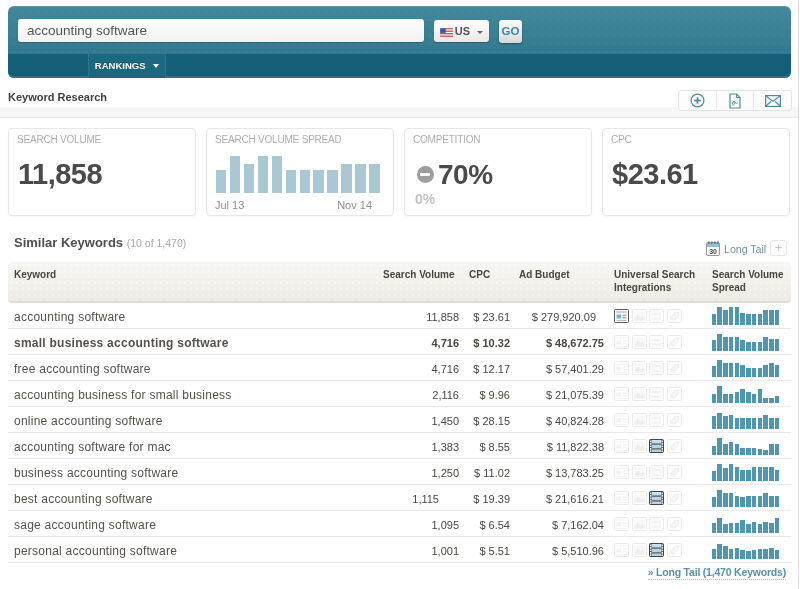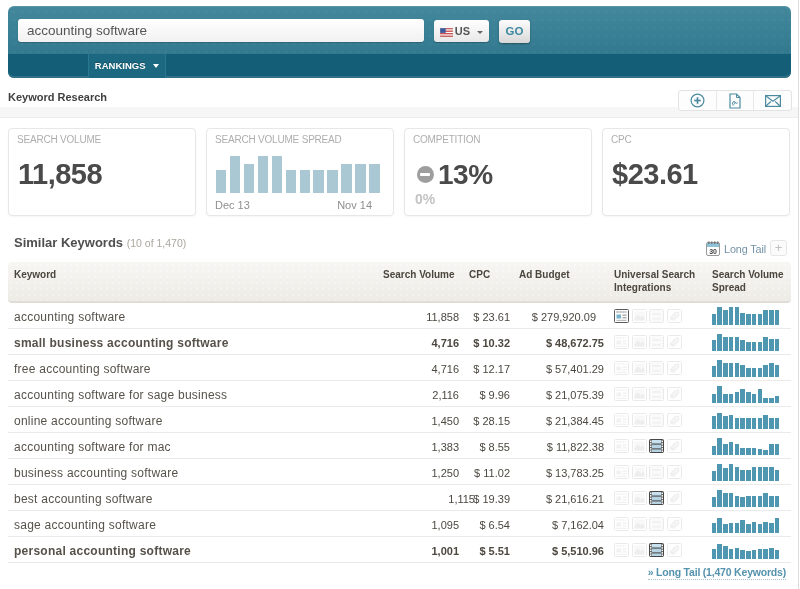--- a/index.html
+++ b/index.html
@@ -31,21 +31,21 @@
 #searchbox { position:absolute; left:10px; top:13px; width:406px; height:23px; background:linear-gradient(#fff,#f1f1f1);
   border-radius:3px; box-shadow:0 1px 1px rgba(0,0,0,0.2); font-size:13.5px; color:#555;
   line-height:23px; padding-left:9px; }
 #usbtn { position:absolute; left:426px; top:14px; width:55px; height:22px;
   background:linear-gradient(#fff, #e8e8e8); border-radius:3px;
   box-shadow:0 1px 1px rgba(0,0,0,0.25); font-size:11px; font-weight:bold; color:#555;
   line-height:22px; text-align:center; }
 #usbtn .caret { display:inline-block; width:0; height:0; border-left:3px solid transparent;
   border-right:3px solid transparent; border-top:3.5px solid #666; margin-left:4px; vertical-align:middle; }
 #usbtn svg { vertical-align:-2px; margin-right:2px; }
-#gobtn { position:absolute; left:491px; top:14px; width:31px; height:23px;
+#gobtn { position:absolute; left:491px; top:14px; width:23px; height:23px;
   background:linear-gradient(#fcfcfc, #d8d8d8); border-radius:3px;
   box-shadow:0 1px 2px rgba(0,0,0,0.35); font-size:11.5px; font-weight:bold; color:#3c88a0;
   line-height:23px; text-align:center; }
 
 
 #kr { position:absolute; left:8px; top:91px; font-size:11px; font-weight:bold; color:#3f3f3f; }
 #band { position:absolute; left:0; top:107px; width:798px; height:11px; background:#f6f6f6;
   border-bottom:1px solid #ececec; }
 #icongrp { position:absolute; left:678px; top:90px; width:114px; height:21px;
   background:#fdfdfd; border:1px solid #e3e3e3; border-radius:3px; display:flex; }
@@ -157,28 +157,28 @@
         <div class="bbar" style="left:36.84px;width:10.45px;height:29.5px;"></div>
         <div class="bbar" style="left:50.76px;width:10.45px;height:37px;"></div>
         <div class="bbar" style="left:64.68px;width:10.45px;height:37px;"></div>
         <div class="bbar" style="left:78.60px;width:10.45px;height:23px;"></div>
         <div class="bbar" style="left:92.52px;width:10.45px;height:23px;"></div>
         <div class="bbar" style="left:106.44px;width:10.45px;height:23px;"></div>
         <div class="bbar" style="left:120.36px;width:10.45px;height:23px;"></div>
         <div class="bbar" style="left:134.28px;width:10.45px;height:29.5px;"></div>
         <div class="bbar" style="left:148.20px;width:10.45px;height:29.5px;"></div>
         <div class="bbar" style="left:162.12px;width:10.45px;height:29.5px;"></div>
-        <span class="dl">Dec 13</span>
+        <span class="dl">Jul 13</span>
         <span class="dr">Nov 14</span>
       </div>
   </div>
   <div class="mbox" style="left:404px;">
     <div class="lbl">COMPETITION</div>
     <div id="comp-circle"></div>
-    <div id="comp-pct">13%</div>
+    <div id="comp-pct">70%</div>
     <div id="comp-zero">0%</div>
   </div>
   <div class="mbox" style="left:602px;">
     <div class="lbl">CPC</div>
     <div class="big">$23.61</div>
   </div>
 
   <div id="sk">Similar Keywords <small>(10 of 1,470)</small></div>
   <div id="lt"><svg width="14" height="15" viewBox="0 0 14 15">
         <rect x="0.5" y="1.5" width="13" height="13" rx="1.5" fill="#fff" stroke="#999"></rect>
@@ -349,21 +349,21 @@
       <div class="mbar" style="left:726.50px;width:4.7px;height:13.5px;"></div>
       <div class="mbar" style="left:732.25px;width:4.7px;height:11.5px;"></div>
       <div class="mbar" style="left:738.00px;width:4.7px;height:8.5px;"></div>
       <div class="mbar" style="left:743.75px;width:4.7px;height:8.5px;"></div>
       <div class="mbar" style="left:749.50px;width:4.7px;height:9px;"></div>
       <div class="mbar" style="left:755.25px;width:4.7px;height:11.5px;"></div>
       <div class="mbar" style="left:761.00px;width:4.7px;height:13.5px;"></div>
       <div class="mbar" style="left:766.75px;width:4.7px;height:11.5px;"></div>
 </div>
 <div class="trow" style="top:381px;">
-<span class="kw">accounting software for sage business</span>
+<span class="kw">accounting business for small business</span>
 <span class="num" style="right:332px;">2,116</span>
 <span class="num" style="right:281px;">$ 9.96</span>
 <span class="num" style="right:187px;">$ 21,075.39</span>
 <div class="uicon" style="left:606.0px;"><svg width="15" height="14" viewBox="0 0 15 14" opacity="0.4">
 <rect x="0.5" y="0.5" width="14" height="13" rx="1" fill="#fff" stroke="#ccc"></rect>
 <line x1="2.5" y1="3" x2="12.5" y2="3" stroke="#ccc" stroke-width="1" stroke-dasharray="2 1"></line>
 <rect x="2.5" y="5.5" width="4.5" height="4" fill="#ddd"></rect>
 <rect x="8.5" y="5.5" width="4" height="1.4" fill="#ddd"></rect>
 <rect x="8.5" y="8" width="4" height="1.4" fill="#ddd"></rect>
 <rect x="2.5" y="10.8" width="10" height="1.2" fill="#ddd"></rect>
@@ -403,21 +403,21 @@
       <div class="mbar" style="left:743.75px;width:4.7px;height:9px;"></div>
       <div class="mbar" style="left:749.50px;width:4.7px;height:14px;"></div>
       <div class="mbar" style="left:755.25px;width:4.7px;height:4.7px;"></div>
       <div class="mbar" style="left:761.00px;width:4.7px;height:4.7px;"></div>
       <div class="mbar" style="left:766.75px;width:4.7px;height:7px;"></div>
 </div>
 <div class="trow" style="top:407px;">
 <span class="kw">online accounting software</span>
 <span class="num" style="right:332px;">1,450</span>
 <span class="num" style="right:281px;">$ 28.15</span>
-<span class="num" style="right:187px;">$ 21,384.45</span>
+<span class="num" style="right:187px;">$ 40,824.28</span>
 <div class="uicon" style="left:606.0px;"><svg width="15" height="14" viewBox="0 0 15 14" opacity="0.4">
 <rect x="0.5" y="0.5" width="14" height="13" rx="1" fill="#fff" stroke="#ccc"></rect>
 <line x1="2.5" y1="3" x2="12.5" y2="3" stroke="#ccc" stroke-width="1" stroke-dasharray="2 1"></line>
 <rect x="2.5" y="5.5" width="4.5" height="4" fill="#ddd"></rect>
 <rect x="8.5" y="5.5" width="4" height="1.4" fill="#ddd"></rect>
 <rect x="8.5" y="8" width="4" height="1.4" fill="#ddd"></rect>
 <rect x="2.5" y="10.8" width="10" height="1.2" fill="#ddd"></rect>
 </svg></div>
       <div class="uicon" style="left:623.5px;"><svg width="15" height="14" viewBox="0 0 15 14" opacity="0.4">
 <rect x="0.5" y="0.5" width="14" height="13" rx="1" fill="#fff" stroke="#ccc"></rect>
@@ -557,21 +557,21 @@
       <div class="mbar" style="left:732.25px;width:4.7px;height:10.3px;"></div>
       <div class="mbar" style="left:738.00px;width:4.7px;height:10.3px;"></div>
       <div class="mbar" style="left:743.75px;width:4.7px;height:13.3px;"></div>
       <div class="mbar" style="left:749.50px;width:4.7px;height:13.5px;"></div>
       <div class="mbar" style="left:755.25px;width:4.7px;height:13.5px;"></div>
       <div class="mbar" style="left:761.00px;width:4.7px;height:13.5px;"></div>
       <div class="mbar" style="left:766.75px;width:4.7px;height:10.3px;"></div>
 </div>
 <div class="trow" style="top:485px;">
 <span class="kw">best accounting software</span>
-<span class="num" style="right:316px;">1,115</span>
+<span class="num" style="right:352px;">1,115</span>
 <span class="num" style="right:281px;">$ 19.39</span>
 <span class="num" style="right:187px;">$ 21,616.21</span>
 <div class="uicon" style="left:606.0px;"><svg width="15" height="14" viewBox="0 0 15 14" opacity="0.4">
 <rect x="0.5" y="0.5" width="14" height="13" rx="1" fill="#fff" stroke="#ccc"></rect>
 <line x1="2.5" y1="3" x2="12.5" y2="3" stroke="#ccc" stroke-width="1" stroke-dasharray="2 1"></line>
 <rect x="2.5" y="5.5" width="4.5" height="4" fill="#ddd"></rect>
 <rect x="8.5" y="5.5" width="4" height="1.4" fill="#ddd"></rect>
 <rect x="8.5" y="8" width="4" height="1.4" fill="#ddd"></rect>
 <rect x="2.5" y="10.8" width="10" height="1.2" fill="#ddd"></rect>
 </svg></div>
@@ -660,21 +660,21 @@
       <div class="mbar" style="left:720.75px;width:4.7px;height:9.8px;"></div>
       <div class="mbar" style="left:726.50px;width:4.7px;height:9.8px;"></div>
       <div class="mbar" style="left:732.25px;width:4.7px;height:12.8px;"></div>
       <div class="mbar" style="left:738.00px;width:4.7px;height:8.7px;"></div>
       <div class="mbar" style="left:743.75px;width:4.7px;height:10.1px;"></div>
       <div class="mbar" style="left:749.50px;width:4.7px;height:8.7px;"></div>
       <div class="mbar" style="left:755.25px;width:4.7px;height:10.1px;"></div>
       <div class="mbar" style="left:761.00px;width:4.7px;height:9.8px;"></div>
       <div class="mbar" style="left:766.75px;width:4.7px;height:15px;"></div>
 </div>
-<div class="trow" style="top:537px;font-weight:bold;">
+<div class="trow" style="top:537px;">
 <span class="kw">personal accounting software</span>
 <span class="num" style="right:332px;">1,001</span>
 <span class="num" style="right:281px;">$ 5.51</span>
 <span class="num" style="right:187px;">$ 5,510.96</span>
 <div class="uicon" style="left:606.0px;"><svg width="15" height="14" viewBox="0 0 15 14" opacity="0.4">
 <rect x="0.5" y="0.5" width="14" height="13" rx="1" fill="#fff" stroke="#ccc"></rect>
 <line x1="2.5" y1="3" x2="12.5" y2="3" stroke="#ccc" stroke-width="1" stroke-dasharray="2 1"></line>
 <rect x="2.5" y="5.5" width="4.5" height="4" fill="#ddd"></rect>
 <rect x="8.5" y="5.5" width="4" height="1.4" fill="#ddd"></rect>
 <rect x="8.5" y="8" width="4" height="1.4" fill="#ddd"></rect>

